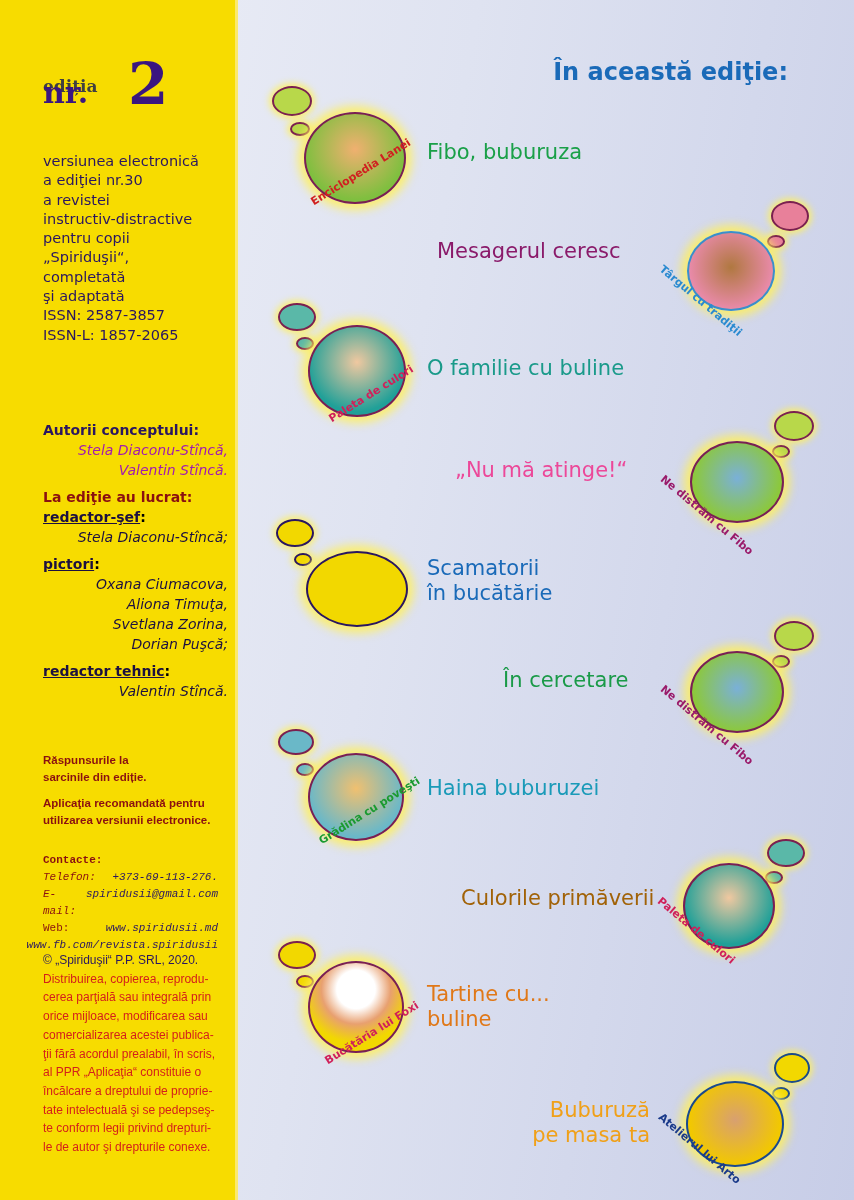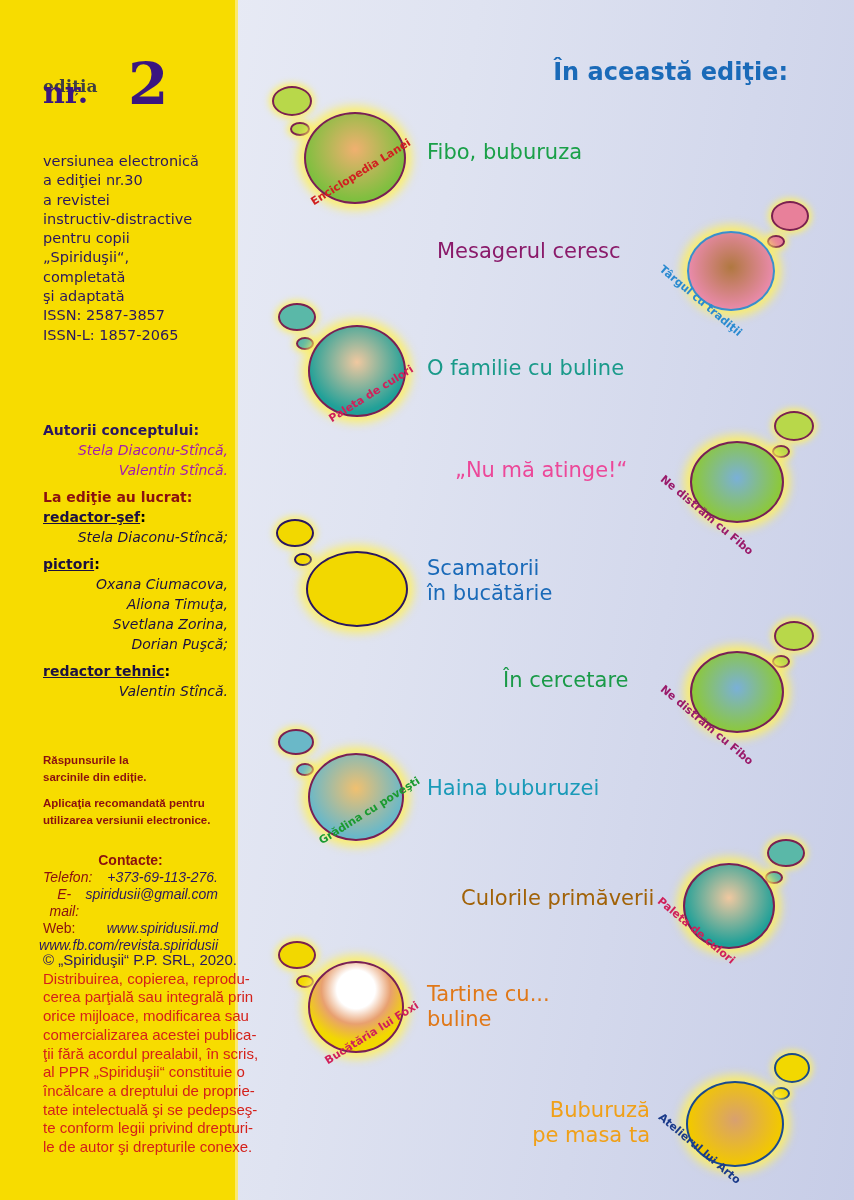--- a/index.html
+++ b/index.html
@@ -32,28 +32,28 @@
   .h-dark { color: #2a1660; font-weight: bold; }
   .h-red { color: #8a1010; font-weight: bold; }
   .ital { font-style: italic; text-align: right; }
   .ital.red { color: #a21caf; }
   .ital.dark { color: #1c1040; }
   .ul { text-decoration: underline; color: #1c1040; font-weight: bold; }
   .gap { height: 7px; }
 
   .notes { position: absolute; left: 43px; top: 752px; width: 190px; font-size: 11.5px; line-height: 17px;
     color: #8a1010; font-weight: bold; font-family: "Liberation Sans", sans-serif; }
-  .contacts { position: absolute; left: 43px; top: 852px; width: 175px; font-size: 14px; line-height: 17px;
-    font-family: Liberation Sans, sans-serif; text-align: center; }
+  .contacts { position: absolute; left: 43px; top: 852px; width: 175px; font-size: 11px; line-height: 17px;
+    font-family: Liberation Mono, monospace; }
   .c-row { display: flex; justify-content: space-between; }
   .c-key { color: #8a1010; font-style: italic; }
   .c-val { color: #2a1660; font-style: italic; }
   .c-key.plain { font-style: normal; }
 
-  .copyright { position: absolute; left: 43px; top: 951px; width: 195px; font-size: 15px; line-height: 18.7px;
+  .copyright { position: absolute; left: 43px; top: 951px; width: 195px; font-size: 12px; line-height: 18.7px;
     font-family: "Liberation Sans", sans-serif; }
   .copy-head { color: #2a1660; }
   .copy-body { color: #d4201a; }
   .copy-body div { white-space: nowrap; }
 
   .main-title { position: absolute; right: 66px; top: 58px; font-size: 24px; font-weight: bold; color: #1a6ab8; }
 
   .item { position: absolute; font-size: 21px; line-height: 25px; white-space: nowrap; }
 
   .badge { position: absolute; }
@@ -135,21 +135,21 @@
 </div>
 
 <div class="copyright">
   <div class="copy-head">© „Spiriduşii“ P.P. SRL, 2020.</div>
   <div class="copy-body">
     <div>Distribuirea, copierea, reprodu-</div>
     <div>cerea parţială sau integrală prin</div>
     <div>orice mijloace, modificarea sau</div>
     <div>comercializarea acestei publica-</div>
     <div>ţii fără acordul prealabil, în scris,</div>
-    <div>al PPR „Spiriduşii“ constituie o</div>
+    <div>al PPR „Aplicaţia“ constituie o</div>
     <div>încălcare a dreptului de proprie-</div>
     <div>tate intelectuală şi se pedepseş-</div>
     <div>te conform legii privind dreptu­ri-</div>
     <div>le de autor şi drepturile conexe.</div>
   </div>
 </div>
 
 <div class="main-title">În această ediţie:</div>
 
 <div class="badge" style="left:268px;top:78px;width:160px;height:140px;">

